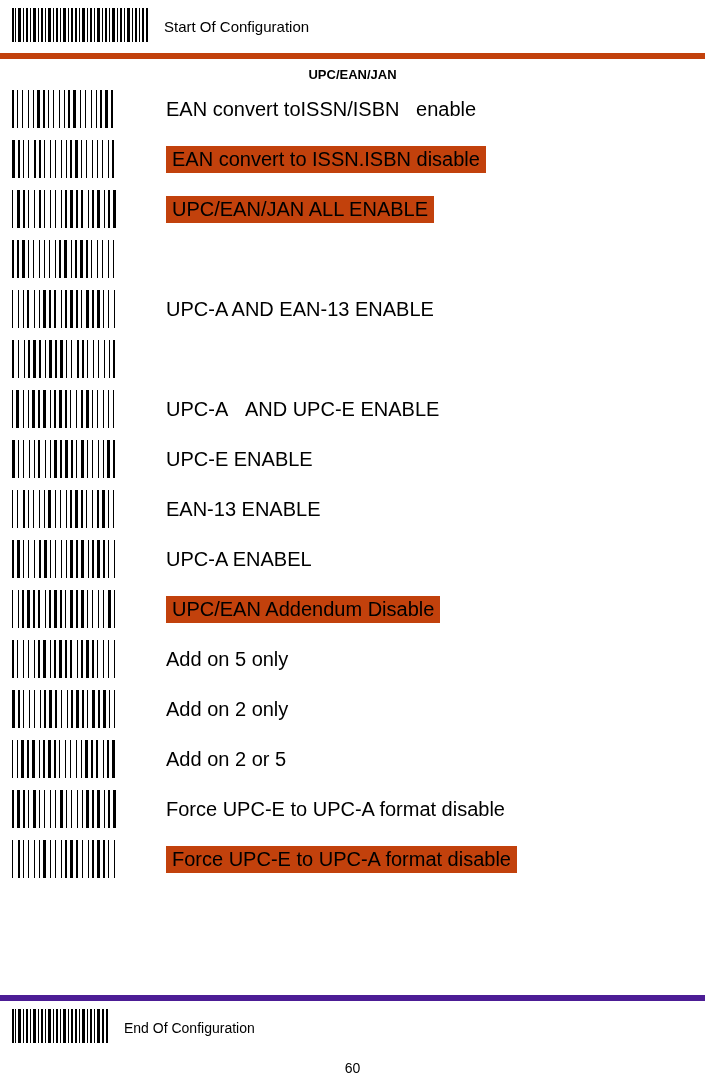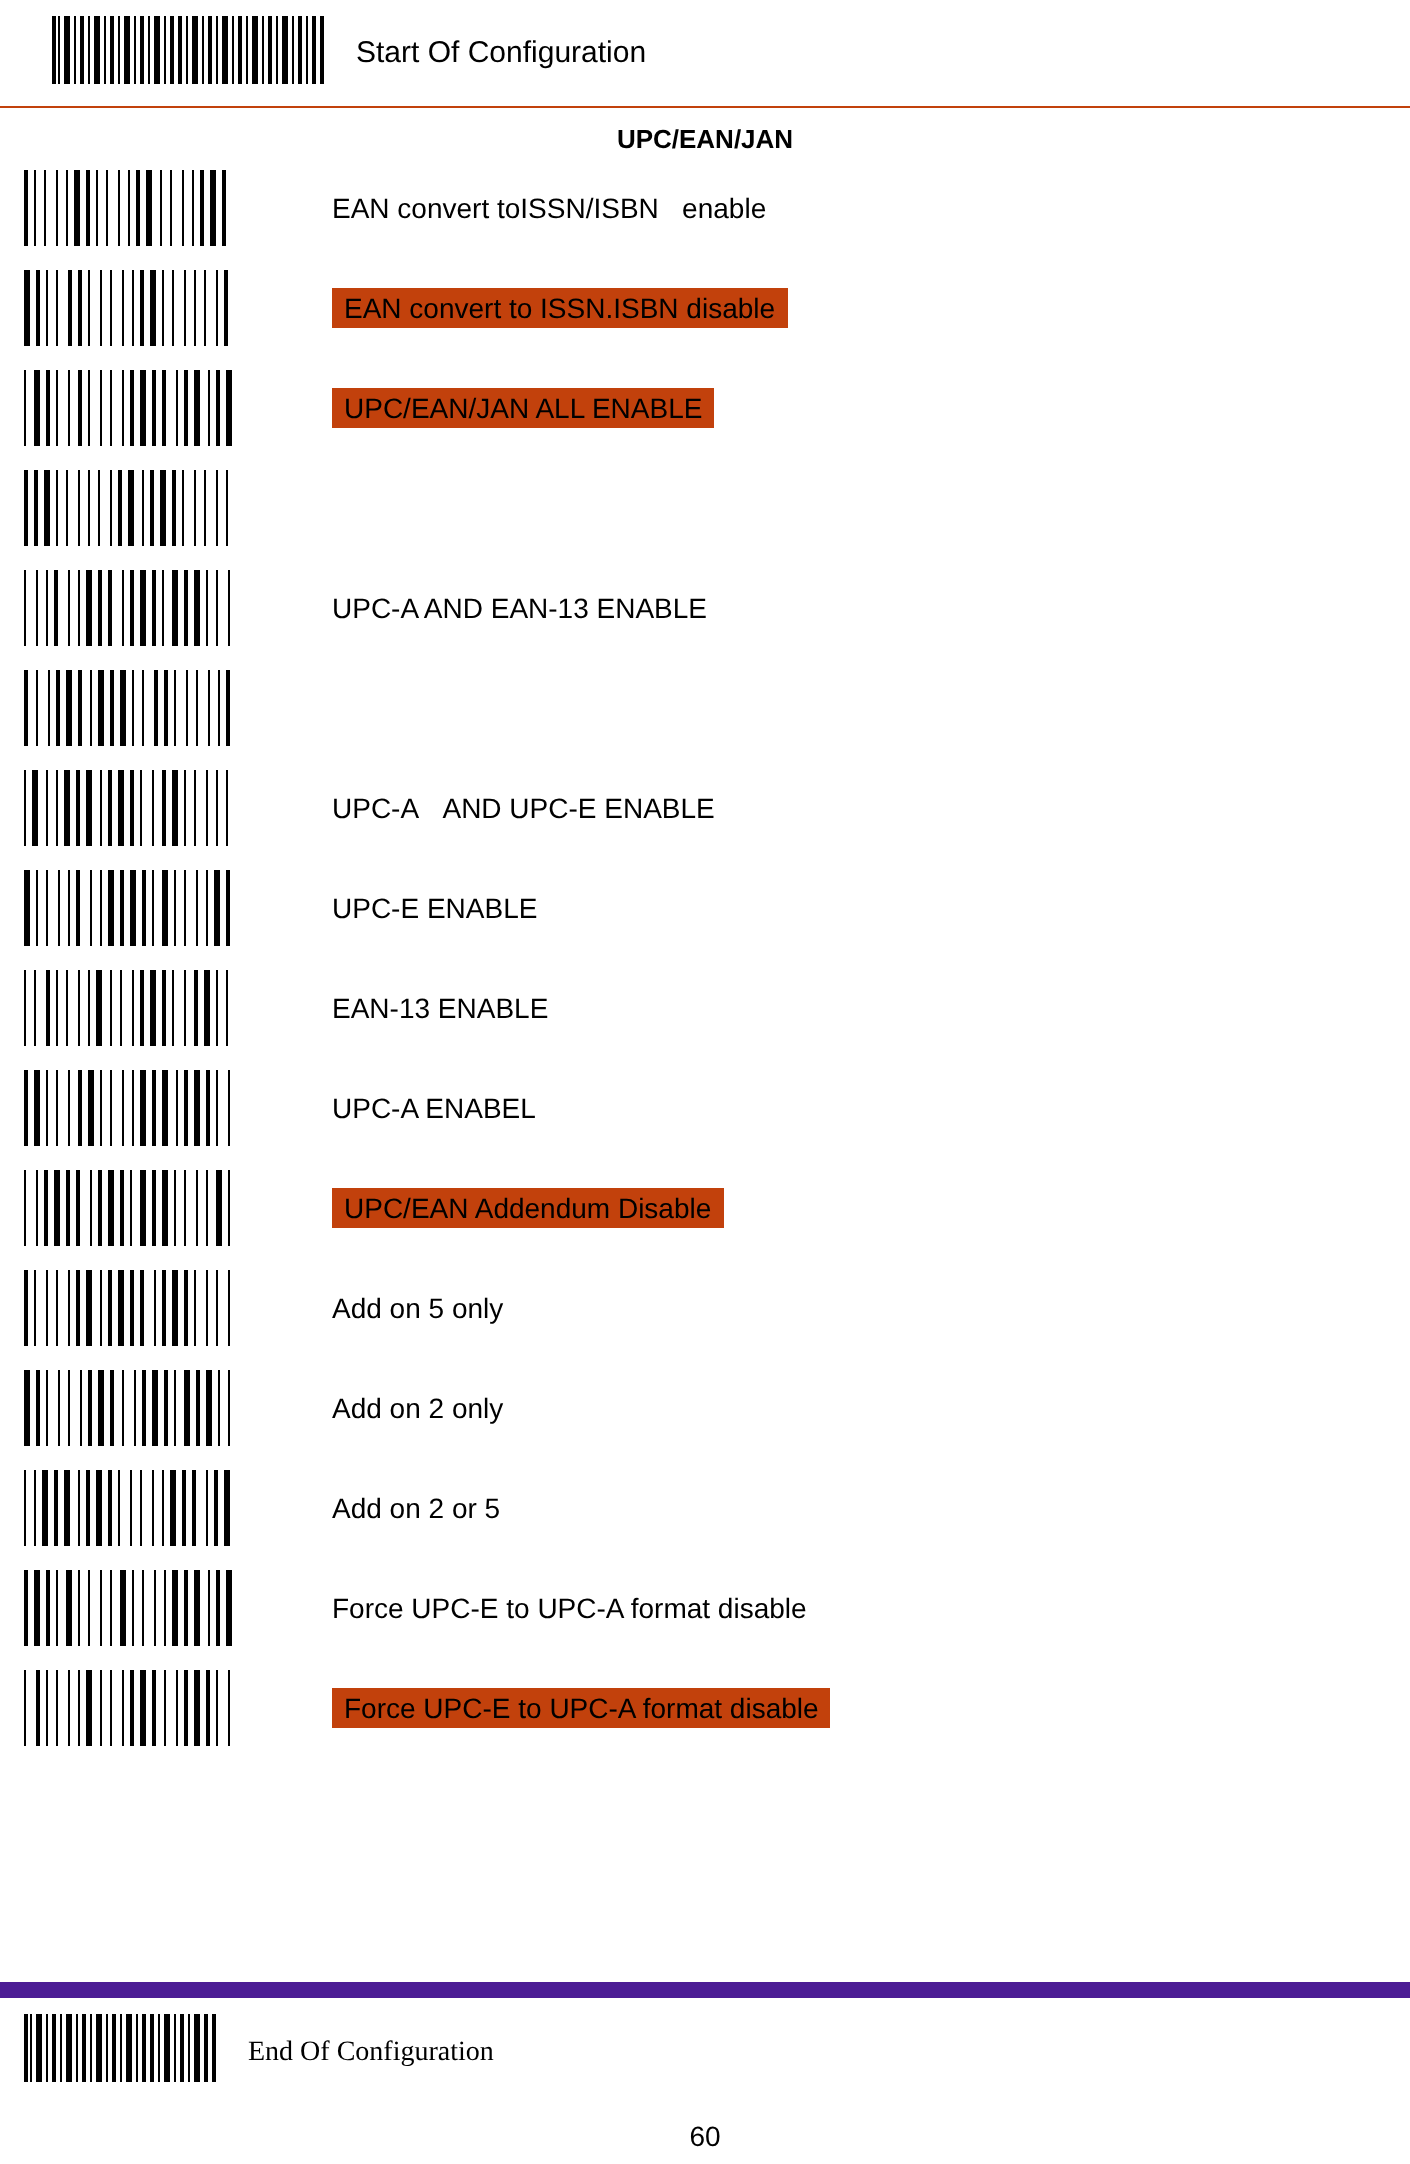--- a/index.html
+++ b/index.html
@@ -13,30 +13,29 @@
     }
     .page {
       width: 705px;
       min-height: 1082px;
       display: flex;
       flex-direction: column;
     }
     .header-row {
       display: flex;
       align-items: center;
-      padding: 6px 24px;
-      border-bottom: 1px solid #c2410c;
+      padding: 6px 10px;
+      border-bottom: 6px solid #c2410c;
     }
     .footer-row {
       display: flex;
       align-items: center;
       padding: 6px 10px;
-      border-top: 8px solid #4c1d95;
+      border-top: 6px solid #4c1d95;
       margin-top: auto;
-      font-family: Liberation Serif, serif;
     }
     .header-title {
       font-size: 15px;
       margin-left: 14px;
     }
     .section-title {
       text-align: center;
       font-weight: bold;
       font-size: 13px;
       padding: 8px 0 2px 0;
@@ -45,21 +44,21 @@
       padding: 0 10px;
     }
     .row {
       display: flex;
       align-items: center;
       padding: 4px 0;
       min-height: 48px;
     }
     .row-label {
       margin-left: 16px;
-      font-size: 14px;
+      font-size: 20px;
       flex: 1;
     }
     .highlighted {
       background-color: #c2410c;
       padding: 2px 6px;
       display: inline-block;
     }
     .footer-text {
       margin-left: 14px;
       font-size: 14px;

